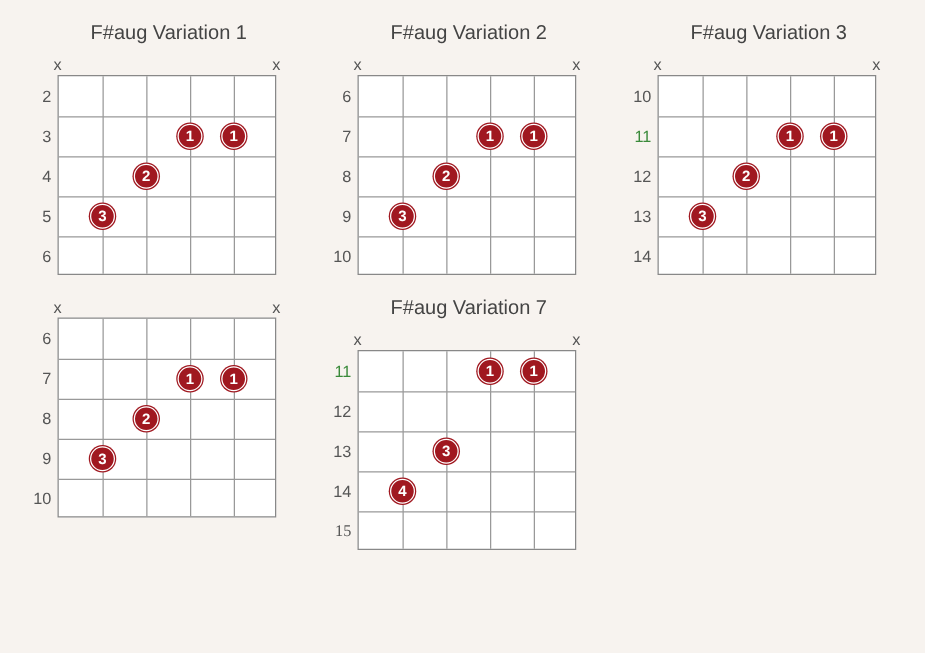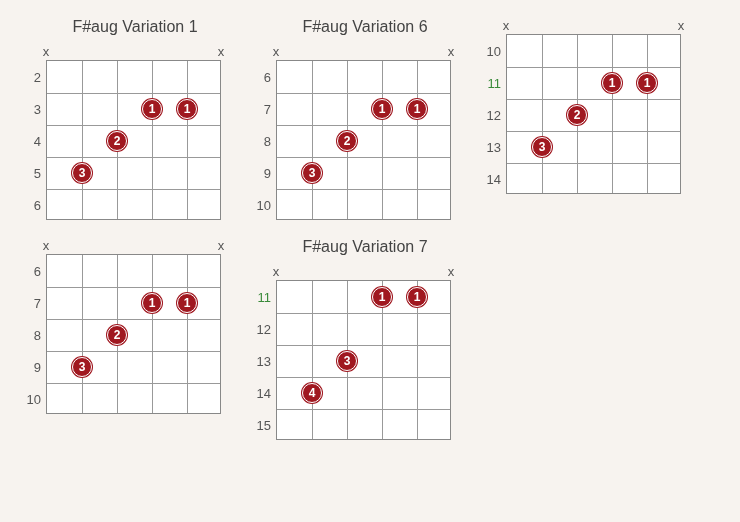--- a/index.html
+++ b/index.html
@@ -6,21 +6,21 @@
   body {
     margin: 0;
     padding: 18px 20px;
     background: #f7f3ef;
     font-family: Arial, Helvetica, sans-serif;
     width: 740px;
   }
   .grid-wrap {
     display: flex;
     flex-wrap: wrap;
-    gap: 18px 20px;
+    gap: 18px 30px;
   }
   .chart {
     width: 210px;
   }
   .title {
     text-align: center;
     font-size: 16px;
     color: #444;
     margin-bottom: 8px;
     margin-left: 20px;
@@ -113,21 +113,21 @@
           <div class="fretnum" style="top: 112px;">5</div>
           <div class="fretnum" style="top: 144px;">6</div>
           <div class="dot" style="top: 48px; left: 105px;">1</div>
           <div class="dot" style="top: 48px; left: 140px;">1</div>
           <div class="dot" style="top: 80px; left: 70px;">2</div>
           <div class="dot" style="top: 112px; left: 35px;">3</div>
         </div>
       </div>
     </div>
     <div class="chart">
-      <div class="title">F#aug Variation 6</div>
+      <div class="title">F#aug Variation 2</div>
       <div class="diagram">
         <div class="mutes">
           <div class="mute" style="left: 0px;">x</div>
           <div class="mute" style="left: 175px;">x</div>
         </div>
         <div class="fretboard">
           <div class="vline" style="left: 35px;"></div>
           <div class="vline" style="left: 70px;"></div>
           <div class="vline" style="left: 105px;"></div>
           <div class="vline" style="left: 140px;"></div>
@@ -141,20 +141,21 @@
           <div class="fretnum" style="top: 112px;">9</div>
           <div class="fretnum" style="top: 144px;">10</div>
           <div class="dot" style="top: 48px; left: 105px;">1</div>
           <div class="dot" style="top: 48px; left: 140px;">1</div>
           <div class="dot" style="top: 80px; left: 70px;">2</div>
           <div class="dot" style="top: 112px; left: 35px;">3</div>
         </div>
       </div>
     </div>
     <div class="chart">
+      <div class="title">F#aug Variation 3</div>
       <div class="diagram">
         <div class="mutes">
           <div class="mute" style="left: 0px;">x</div>
           <div class="mute" style="left: 175px;">x</div>
         </div>
         <div class="fretboard">
           <div class="vline" style="left: 35px;"></div>
           <div class="vline" style="left: 70px;"></div>
           <div class="vline" style="left: 105px;"></div>
           <div class="vline" style="left: 140px;"></div>
@@ -214,21 +215,21 @@
           <div class="vline" style="left: 105px;"></div>
           <div class="vline" style="left: 140px;"></div>
           <div class="hline" style="top: 32px;"></div>
           <div class="hline" style="top: 64px;"></div>
           <div class="hline" style="top: 96px;"></div>
           <div class="hline" style="top: 128px;"></div>
           <div class="fretnum green" style="top: 16px;">11</div>
           <div class="fretnum" style="top: 48px;">12</div>
           <div class="fretnum" style="top: 80px;">13</div>
           <div class="fretnum" style="top: 112px;">14</div>
-          <div class="fretnum" style="top: 144px;">15</div>
+          <div class="fretnum" style="top: 144px; font-family: Liberation Serif, serif;">15</div>
           <div class="dot" style="top: 16px; left: 105px;">1</div>
           <div class="dot" style="top: 16px; left: 140px;">1</div>
           <div class="dot" style="top: 80px; left: 70px;">3</div>
           <div class="dot" style="top: 112px; left: 35px;">4</div>
         </div>
       </div>
     </div>
   </div>
 
 </body></html>

